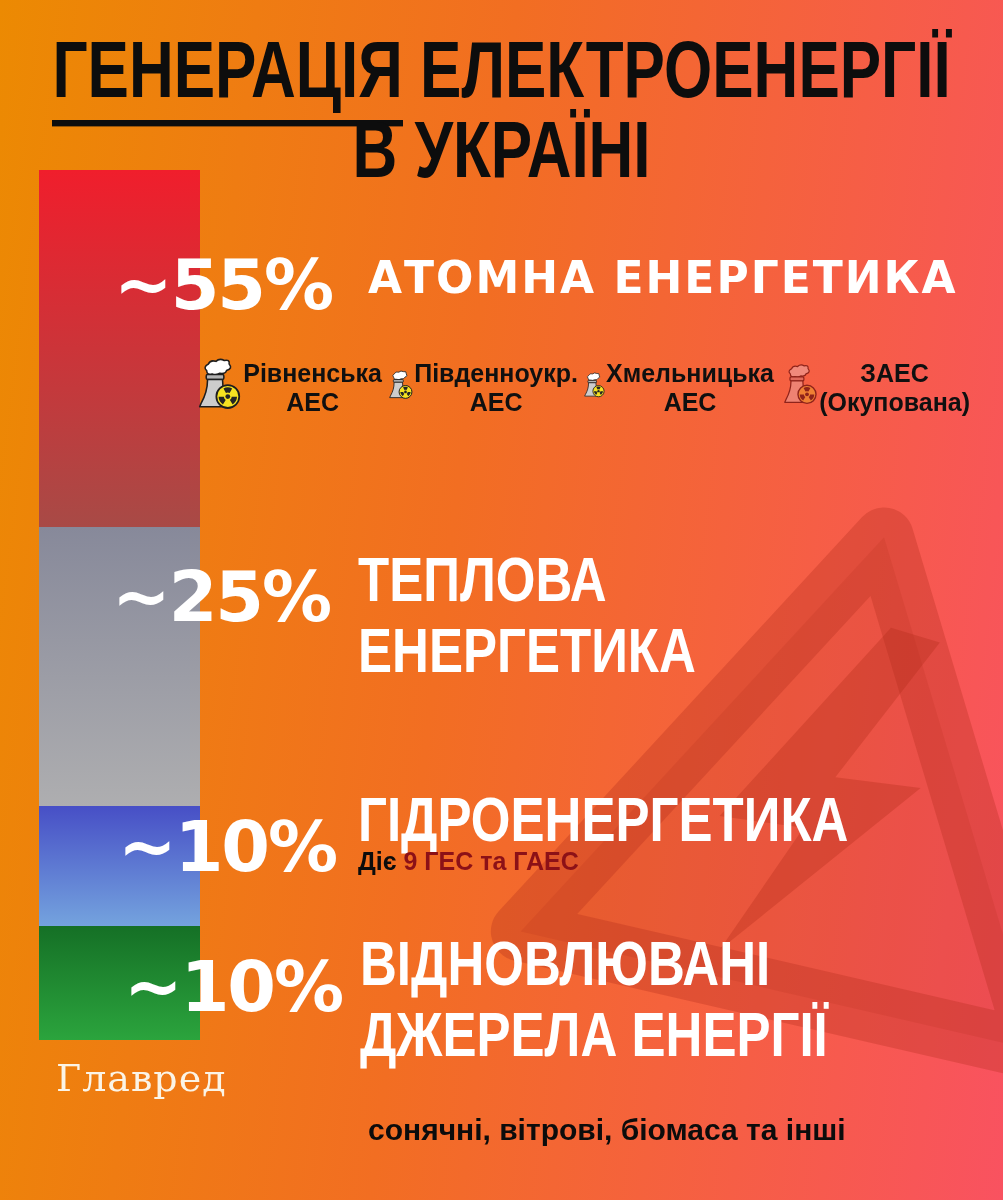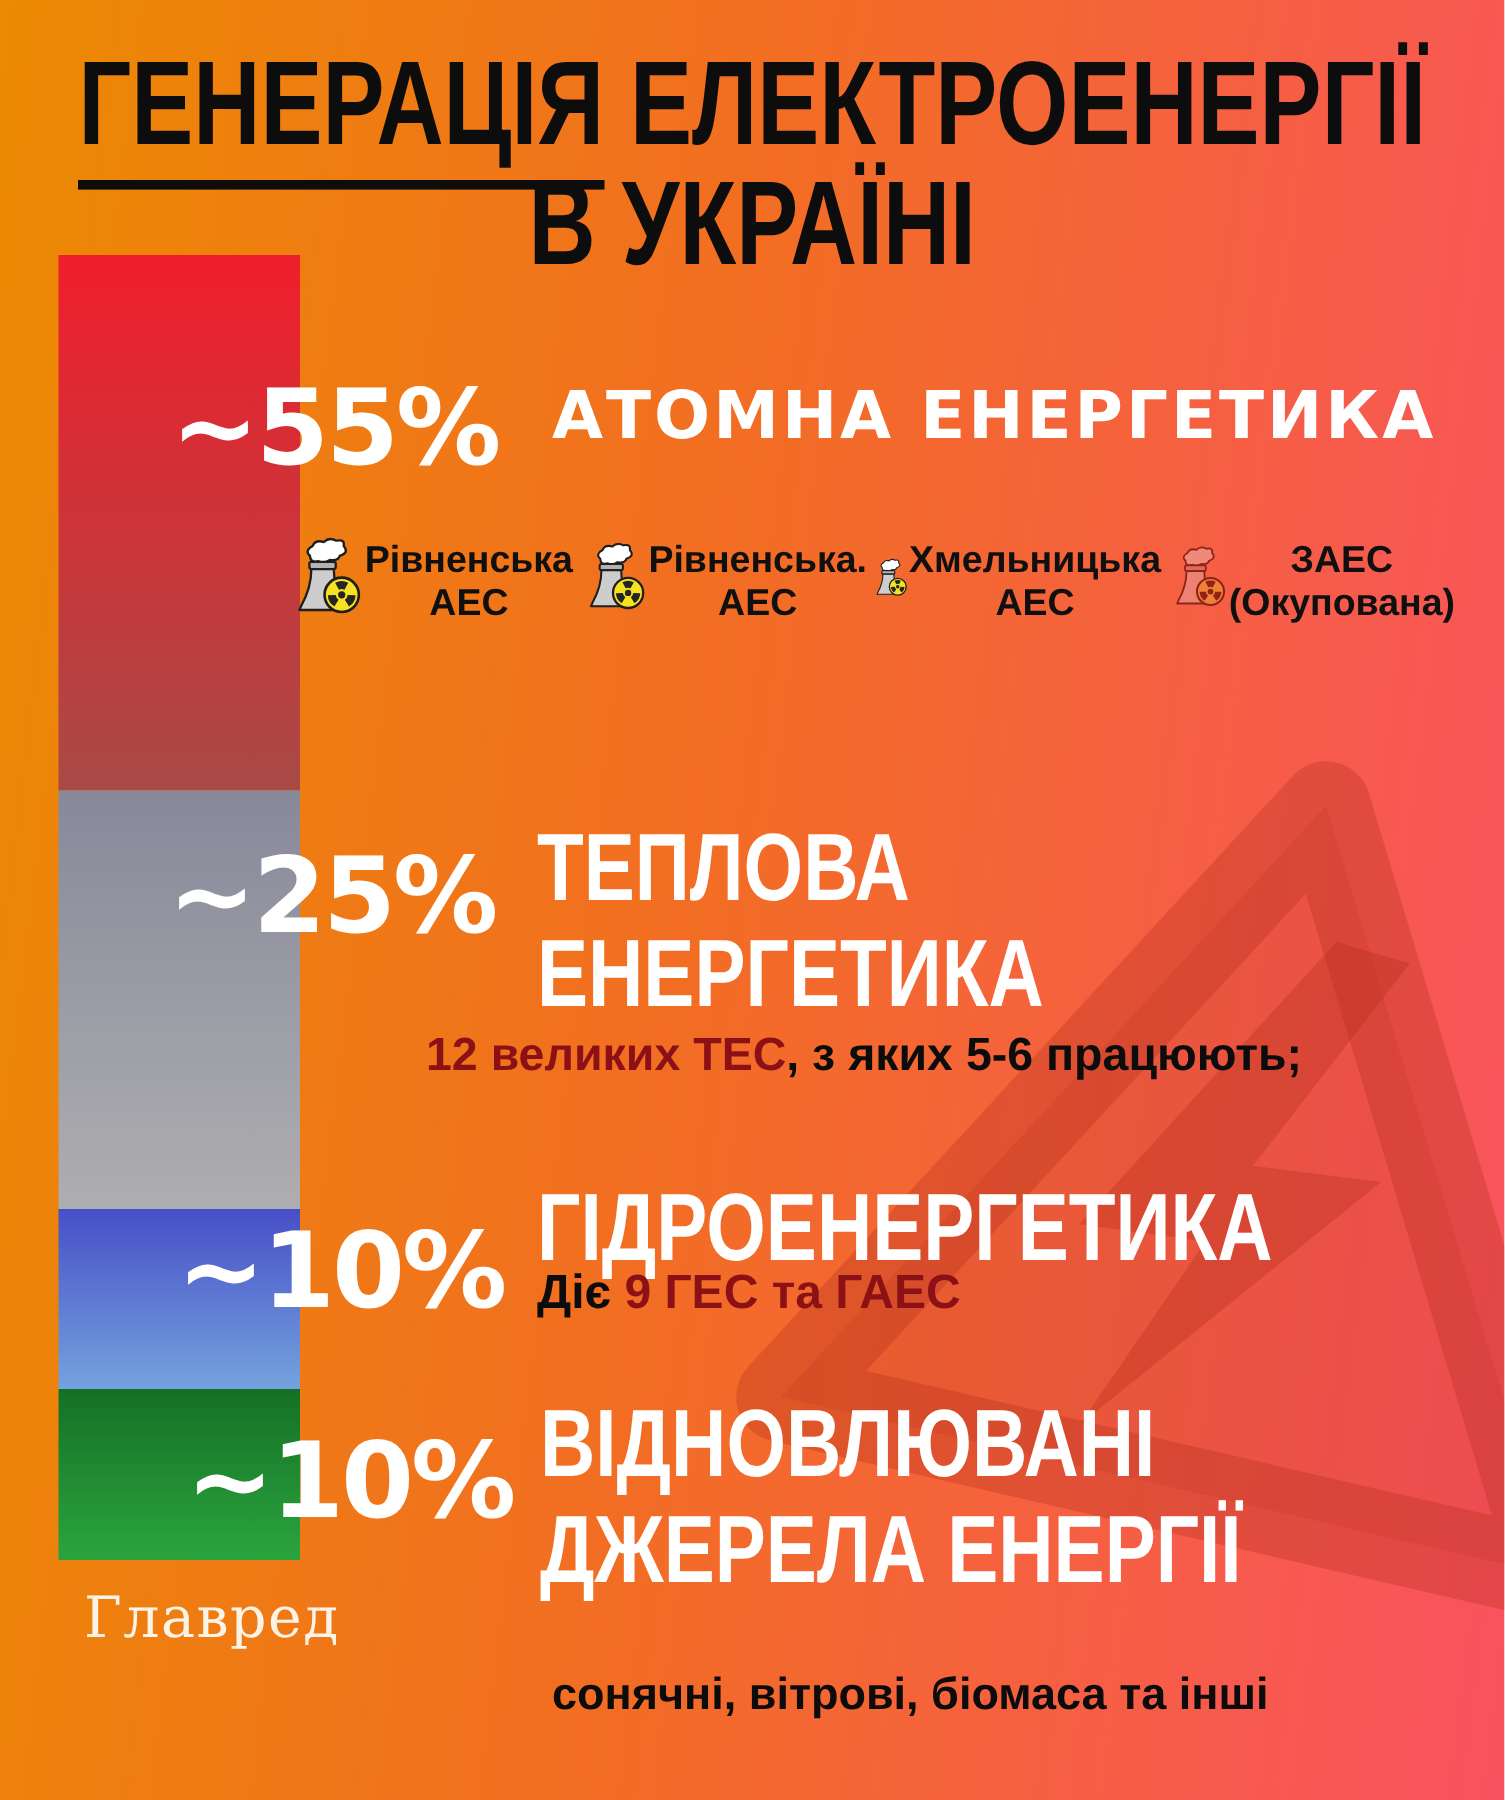--- a/index.html
+++ b/index.html
@@ -23,21 +23,21 @@
   
   .head-wide{color:#ffffff;font-family:"DejaVu Sans",sans-serif;font-weight:bold;
     font-size:44px;letter-spacing:2px;white-space:nowrap;}
   .head-cond{color:#ffffff;font-weight:bold;font-size:58px;line-height:64px;
     transform:scale(0.88,1.1);transform-origin:left top;white-space:nowrap;}
   
   .detail{font-weight:bold;color:#0c0c0c;white-space:nowrap;}
   .detail .hl{color:#8c1117;}
   .detail .dk{color:#0c0c0c;}
   #thermal-details{font-size:31px;line-height:37px;}
-  #hydro-details{font-size:32px;line-height:43px;text-align:center;}
+  #hydro-details{font-size:25px;line-height:43px;text-align:center;}
   #renewables-detail{font-size:30px;}
   
   #plants-row{left:186px;top:330px;width:800px;display:flex;}
   .plant{width:196px;display:flex;flex-direction:row;align-items:center;}
   .plant svg{width:118px;height:112px;}
   .plant-label{margin-top:4px;text-align:center;font-weight:bold;font-size:25px;
     line-height:29px;color:#101010;}
   
   #watermark{right:-150px;top:455px;width:650px;height:650px;transform:rotate(13deg);pointer-events:none;}
   
@@ -103,21 +103,21 @@
       <path d="M49,45 h34 c0,22 5,37 15,55 l3,7 H31 l3,-7 c10,-18 15,-33 15,-55 z" stroke-width="3.5" stroke-linejoin="round" fill="#cdcdcd" stroke="#1e1e1e"></path>
       <circle cx="95" cy="84" r="26" stroke-width="4" fill="#f6e221" stroke="#1e1e1e"></circle>
       <g>
         <path d="M90.8,76.1 A9,9 0 0 1 99.2,76.1 L104.9,65.5 A21,21 0 0 0 85.1,65.5 Z" fill="#252525"></path>
         <path d="M90.8,76.1 A9,9 0 0 1 99.2,76.1 L104.9,65.5 A21,21 0 0 0 85.1,65.5 Z" transform="rotate(120 95 84)" fill="#252525"></path>
         <path d="M90.8,76.1 A9,9 0 0 1 99.2,76.1 L104.9,65.5 A21,21 0 0 0 85.1,65.5 Z" transform="rotate(240 95 84)" fill="#252525"></path>
         <circle cx="95" cy="84" r="5.5" fill="#252525"></circle>
       </g>
     </svg>
     <div class="plant-label">
-      <div>Рівненська.</div>
+      <div>Південноукр.</div>
       <div>АЕС</div>
     </div>
   </div>
 
   <div class="plant">
     <svg viewBox="0 0 130 120">
       <path d="M60,33 q-13,3 -13,-8 q-9,-8 4,-15 q4,-10 17,-6 q8,-8 19,-2 q13,-3 11,8 q9,10 -6,15 q-2,8 -15,6 q-9,6 -17,2 z" stroke-width="3.5" stroke-linejoin="round" fill="#ffffff" stroke="#1e1e1e"></path>
       <rect x="46" y="34" width="40" height="11" rx="3" stroke-width="3.5" fill="#b3b3b3" stroke="#1e1e1e"></rect>
       <path d="M49,45 h34 c0,22 5,37 15,55 l3,7 H31 l3,-7 c10,-18 15,-33 15,-55 z" stroke-width="3.5" stroke-linejoin="round" fill="#cdcdcd" stroke="#1e1e1e"></path>
       <circle cx="95" cy="84" r="26" stroke-width="4" fill="#f6e221" stroke="#1e1e1e"></circle>
@@ -152,21 +152,20 @@
       <div>(Окупована)</div>
     </div>
   </div>
 </div>
 
   <div class="abs head-cond" style="left:358px;top:544px;">
     <div>ТЕПЛОВА</div>
     <div>ЕНЕРГЕТИКА</div>
   </div>
   <div id="thermal-details" class="abs detail" style="left:284px;top:684px;">
-      <div><span class="hl">12 великих ТЕС</span><span class="dk">, з яких 5-6 працюють;</span></div>
     </div>
 
   <div class="abs head-cond" style="left:358px;top:784px;">
     <div>ГІДРОЕНЕРГЕТИКА</div>
   </div>
   <div id="hydro-details" class="abs detail" style="left:358px;top:840px;">
       <div><span class="dk">Діє </span><span class="hl">9 ГЕС та ГАЕС</span></div>
     </div>
 
   <div class="abs head-cond" style="left:360px;top:928px;">

